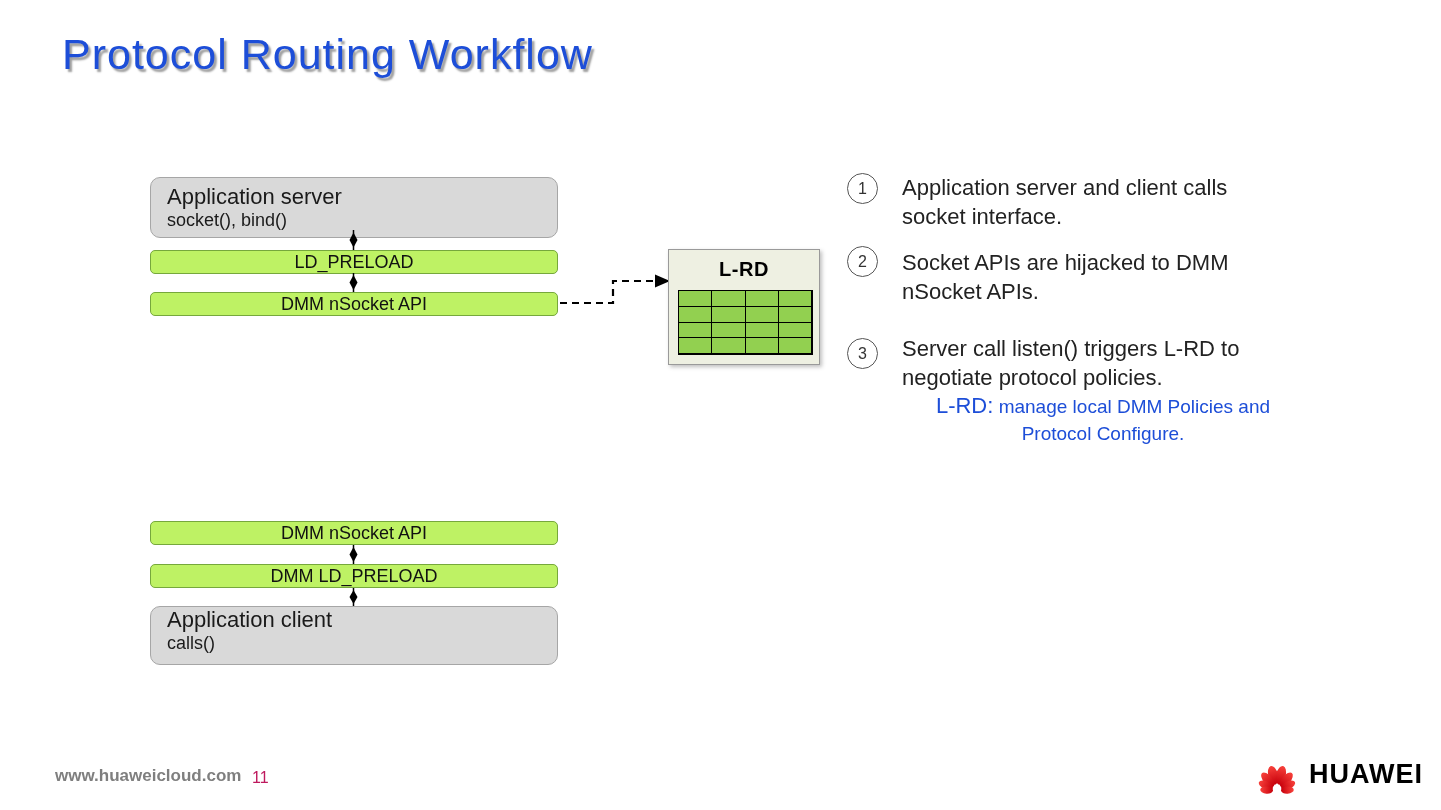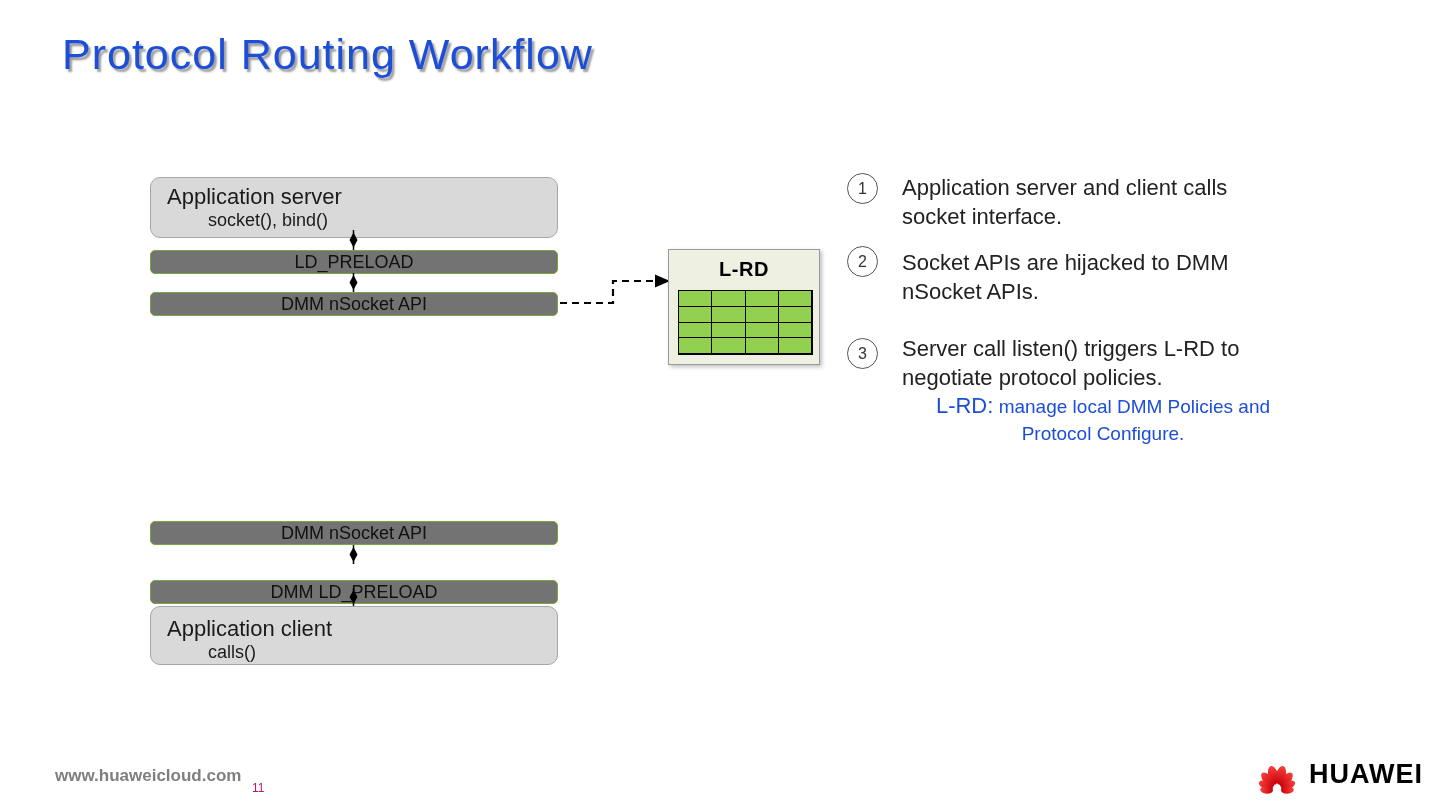--- a/index.html
+++ b/index.html
@@ -13,23 +13,23 @@
     left:62px;top:30px;font-size:43px;letter-spacing:1px;color:#1d4ed8;
     text-shadow:2.5px 2.5px 2px rgba(0,0,0,0.38);
     font-weight:400;
   }
   
   .app-box{
     left:150px;width:408px;background:#d9d9d9;border:1.5px solid #a6a6a6;
     border-radius:10px;box-sizing:border-box;padding:6px 16px 4px 16px;
   }
   .app-box .app-title{font-size:22px;line-height:26px;color:#1a1a1a;}
-  .app-box .app-sub{font-size:18px;line-height:21px;color:#1a1a1a;margin-left:41px;}
+  .app-box .app-sub{font-size:18px;line-height:21px;color:#1a1a1a;}
   .bar{
-    left:150px;width:408px;height:24px;background:#737373;border:1.5px solid #76a83c;
+    left:150px;width:408px;height:24px;background:#bef264;border:1.5px solid #76a83c;
     border-radius:5px;box-sizing:border-box;display:flex;align-items:center;justify-content:center;
     font-size:18px;color:#111;
   }
   .connector{overflow:visible;}
   
   .lrd-box{
     left:668px;top:249px;width:152px;height:116px;background:#eef0e2;
     border:1.5px solid #9a9a9a;border-radius:0;box-sizing:border-box;
     box-shadow:2px 2px 4px rgba(0,0,0,0.25);
   }
@@ -44,21 +44,21 @@
   
   .ann-circle{
     width:29px;height:29px;border:1px solid #555;border-radius:50%;background:#fff;
     display:flex;align-items:center;justify-content:center;font-size:16px;color:#333;
   }
   .ann-text{font-size:22px;line-height:29px;color:#222;}
   .ann-note{font-size:19px;line-height:27px;color:#1d4ed8;width:402px;text-align:center;}
   .ann-note .note-label{font-size:22px;}
   
   .footer-url{left:55px;top:766px;font-size:17px;font-weight:bold;color:#7f7f7f;}
-  .footer-page{left:252px;top:769px;font-size:12px;color:#be185d;margin-top:12px;}
+  .footer-page{left:252px;top:769px;font-size:16px;color:#be185d;}
   .brand{left:1253px;top:752px;display:flex;align-items:center;gap:8px;}
   .brand-name{font-size:27px;font-weight:bold;color:#000;letter-spacing:1px;}
 </style>
 </head>
 <body>
 
 <div class="abs slide-title">Protocol Routing Workflow</div>
 
 <div class="abs app-box" style="top:177px;height:61px;">
   <div class="app-title">Application server</div>
@@ -133,28 +133,28 @@
   </div>
 </div>
 
 <div class="abs bar" style="top:521px;">DMM nSocket API</div>
 
 <svg class="abs connector" style="left:349px;top:545px;" width="9" height="19" viewBox="0 0 9 19">
   <line x1="4.5" y1="0" x2="4.5" y2="19" stroke="#000" stroke-width="1.5"></line>
   <polygon points="4.5,2 8.5,9.5 4.5,17 0.5,9.5" fill="#000"></polygon>
 </svg>
 
-<div class="abs bar" style="top:564px;margin-top:16px;">DMM LD_PRELOAD</div>
+<div class="abs bar" style="top:564px;">DMM LD_PRELOAD</div>
 
 <svg class="abs connector" style="left:349px;top:588px;" width="9" height="18" viewBox="0 0 9 18">
   <line x1="4.5" y1="0" x2="4.5" y2="18" stroke="#000" stroke-width="1.5"></line>
   <polygon points="4.5,2 8.5,9 4.5,16 0.5,9" fill="#000"></polygon>
 </svg>
 
-<div class="abs app-box" style="top:606px;height:59px;padding-top:9px;">
+<div class="abs app-box" style="top:606px;height:59px;padding-top:0;">
   <div class="app-title">Application client</div>
   <div class="app-sub">calls()</div>
 </div>
 
 <div class="abs footer-url">www.huaweicloud.com</div>
 <div class="abs footer-page">11</div>
 
 <div class="abs brand">
   <svg width="48" height="44" viewBox="0 0 120 100">
     <defs>

